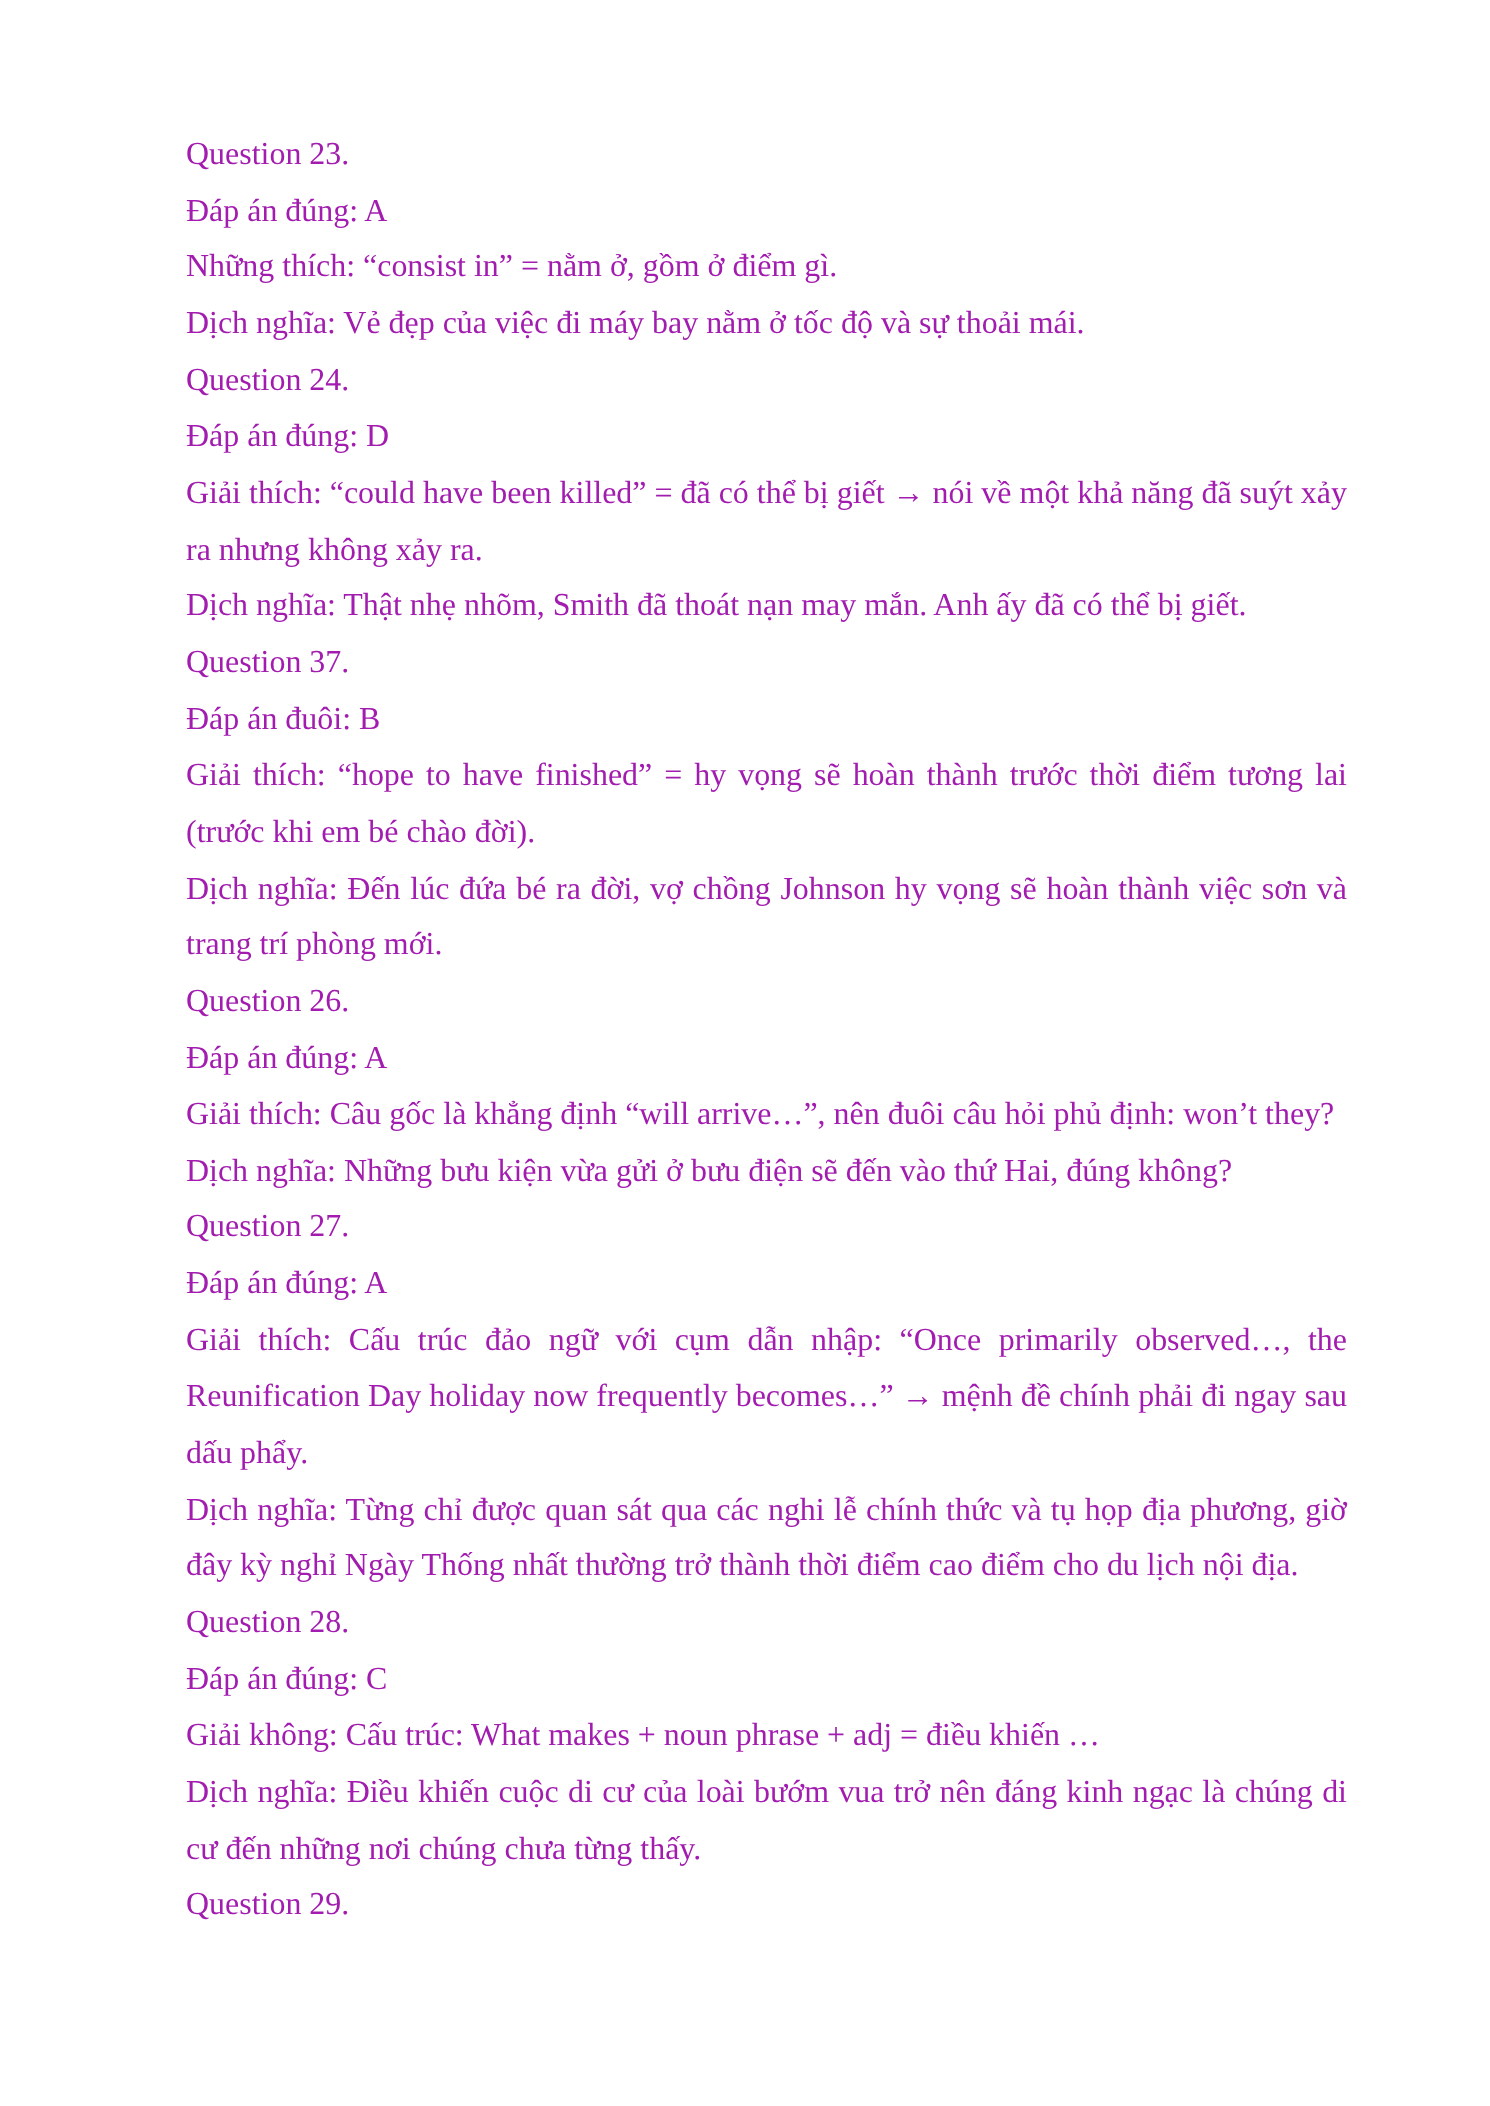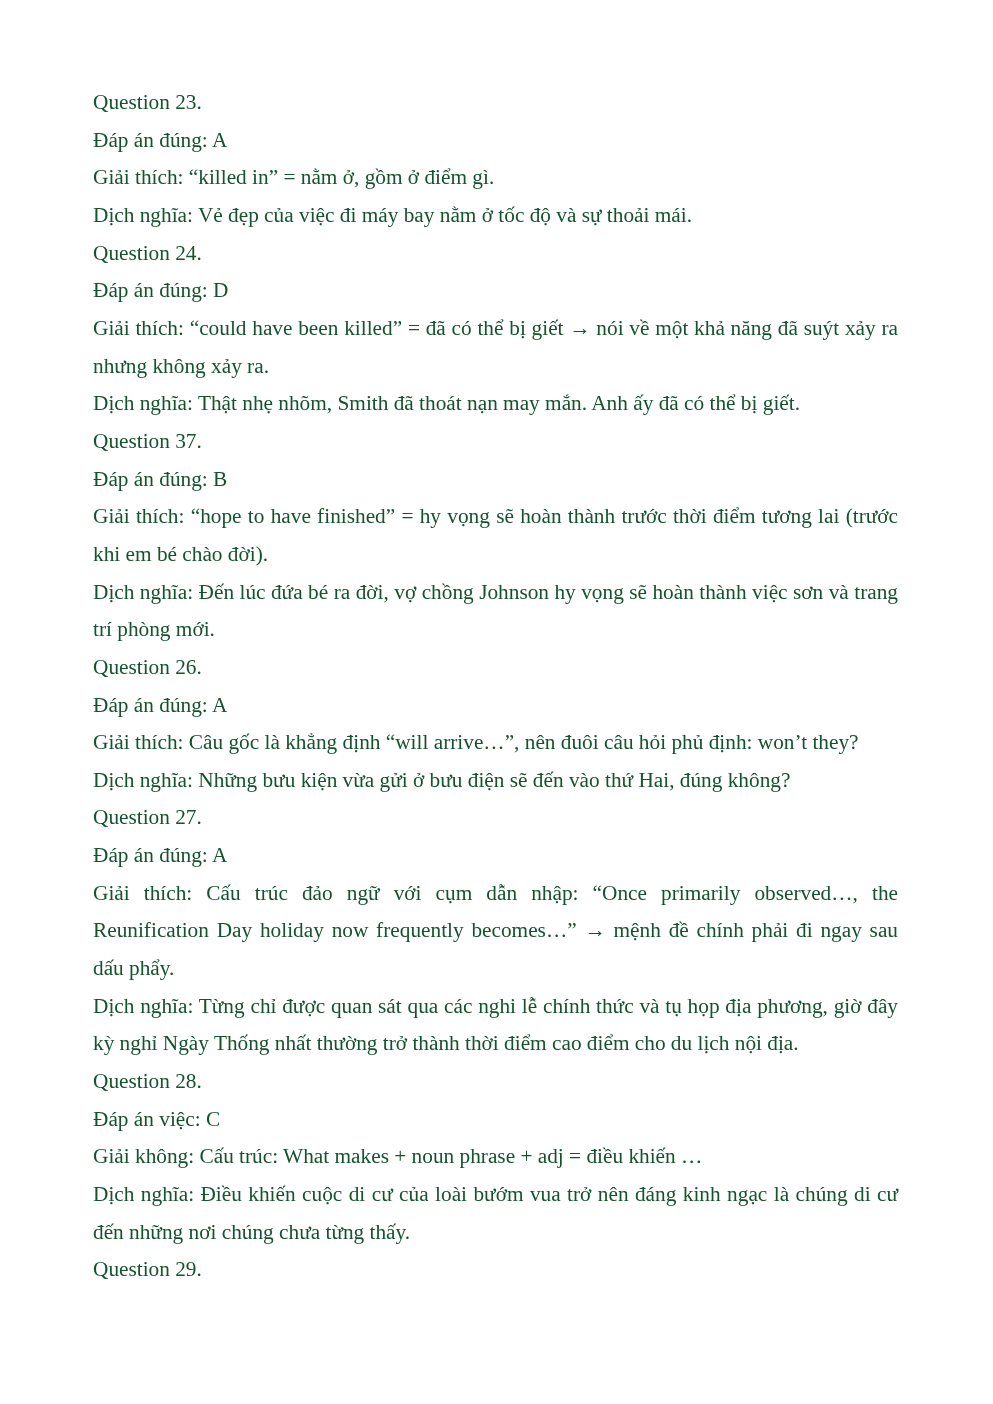--- a/index.html
+++ b/index.html
@@ -13,68 +13,69 @@
   .page {
     width: 993px;
     height: 1404px;
     padding: 84px 95px 0 93px; 
     background: #ffffff;
   }
   .line {
     font-size: 21.3px;
     line-height: 37.65px;
     text-align: justify;
-    color: #14532d;
+    color: #a21caf;
     font-weight: 400;
+    margin-left: 31px;
   }
   .qa-block { margin: 0; }
 </style>
 </head>
 <body>
 
 <main class="page">
 
   <section class="qa-block">
     <p class="line">Question 23.</p>
     <p class="line">Đáp án đúng: A</p>
-    <p class="line">Giải thích: “killed in” = nằm ở, gồm ở điểm gì.</p>
+    <p class="line">Những thích: “consist in” = nằm ở, gồm ở điểm gì.</p>
     <p class="line">Dịch nghĩa: Vẻ đẹp của việc đi máy bay nằm ở tốc độ và sự thoải mái.</p>
   </section>
 
   <section class="qa-block">
     <p class="line">Question 24.</p>
     <p class="line">Đáp án đúng: D</p>
     <p class="line">Giải thích: “could have been killed” = đã có thể bị giết → nói về một khả năng đã suýt xảy ra nhưng không xảy ra.</p>
     <p class="line">Dịch nghĩa: Thật nhẹ nhõm, Smith đã thoát nạn may mắn. Anh ấy đã có thể bị giết.</p>
   </section>
 
   <section class="qa-block">
     <p class="line">Question 37.</p>
-    <p class="line">Đáp án đúng: B</p>
+    <p class="line">Đáp án đuôi: B</p>
     <p class="line">Giải thích: “hope to have finished” = hy vọng sẽ hoàn thành trước thời điểm tương lai (trước khi em bé chào đời).</p>
     <p class="line">Dịch nghĩa: Đến lúc đứa bé ra đời, vợ chồng Johnson hy vọng sẽ hoàn thành việc sơn và trang trí phòng mới.</p>
   </section>
 
   <section class="qa-block">
     <p class="line">Question 26.</p>
     <p class="line">Đáp án đúng: A</p>
     <p class="line">Giải thích: Câu gốc là khẳng định “will arrive…”, nên đuôi câu hỏi phủ định: won’t they?</p>
     <p class="line">Dịch nghĩa: Những bưu kiện vừa gửi ở bưu điện sẽ đến vào thứ Hai, đúng không?</p>
   </section>
 
   <section class="qa-block">
     <p class="line">Question 27.</p>
     <p class="line">Đáp án đúng: A</p>
     <p class="line">Giải thích: Cấu trúc đảo ngữ với cụm dẫn nhập: “Once primarily observed…, the Reunification Day holiday now frequently becomes…” → mệnh đề chính phải đi ngay sau dấu phẩy.</p>
     <p class="line">Dịch nghĩa: Từng chỉ được quan sát qua các nghi lễ chính thức và tụ họp địa phương, giờ đây kỳ nghỉ Ngày Thống nhất thường trở thành thời điểm cao điểm cho du lịch nội địa.</p>
   </section>
 
   <section class="qa-block">
     <p class="line">Question 28.</p>
-    <p class="line">Đáp án việc: C</p>
+    <p class="line">Đáp án đúng: C</p>
     <p class="line">Giải không: Cấu trúc: What makes + noun phrase + adj = điều khiến …</p>
     <p class="line">Dịch nghĩa: Điều khiến cuộc di cư của loài bướm vua trở nên đáng kinh ngạc là chúng di cư đến những nơi chúng chưa từng thấy.</p>
   </section>
 
   <section class="qa-block">
     <p class="line">Question 29.</p>
   </section>
 
 </main>
 

